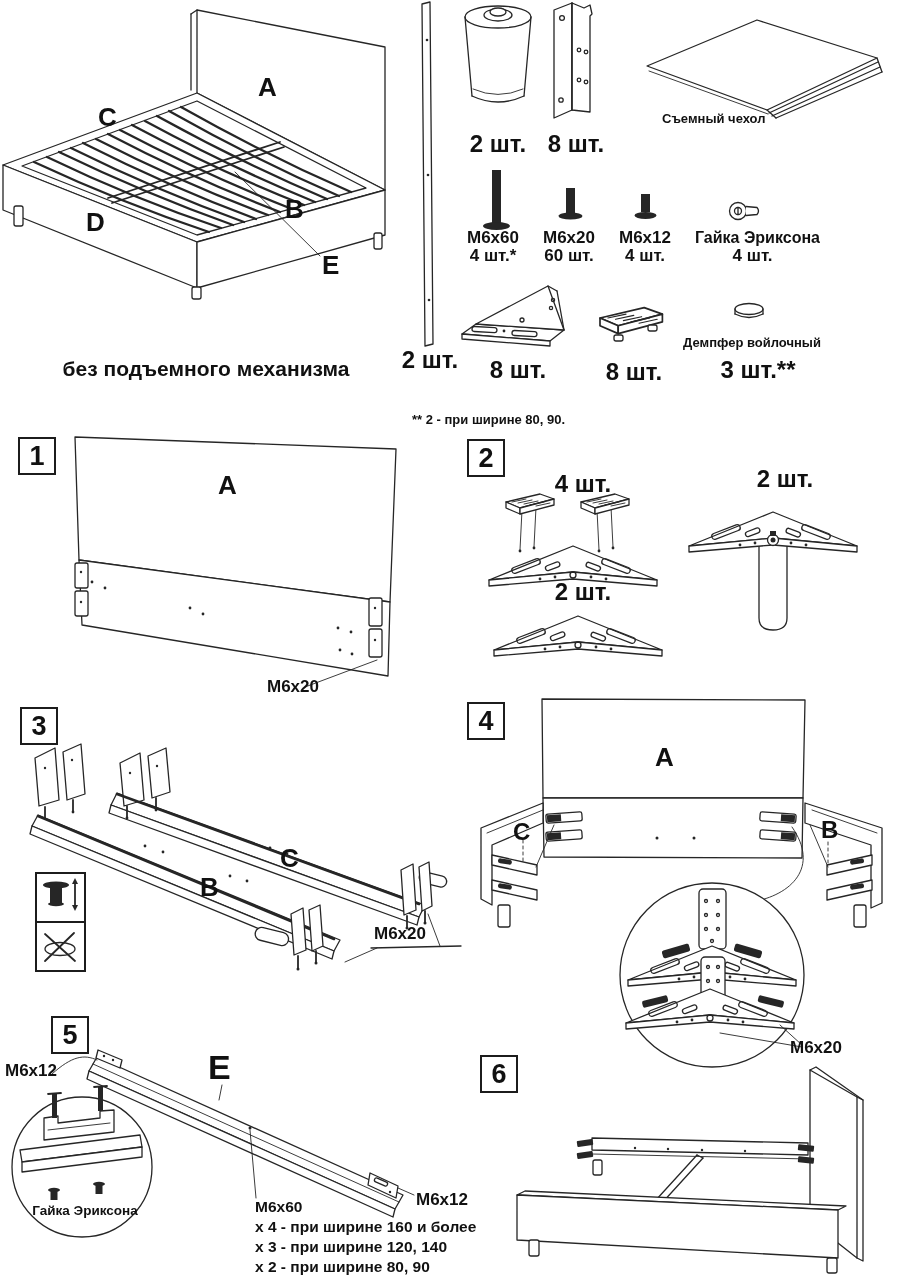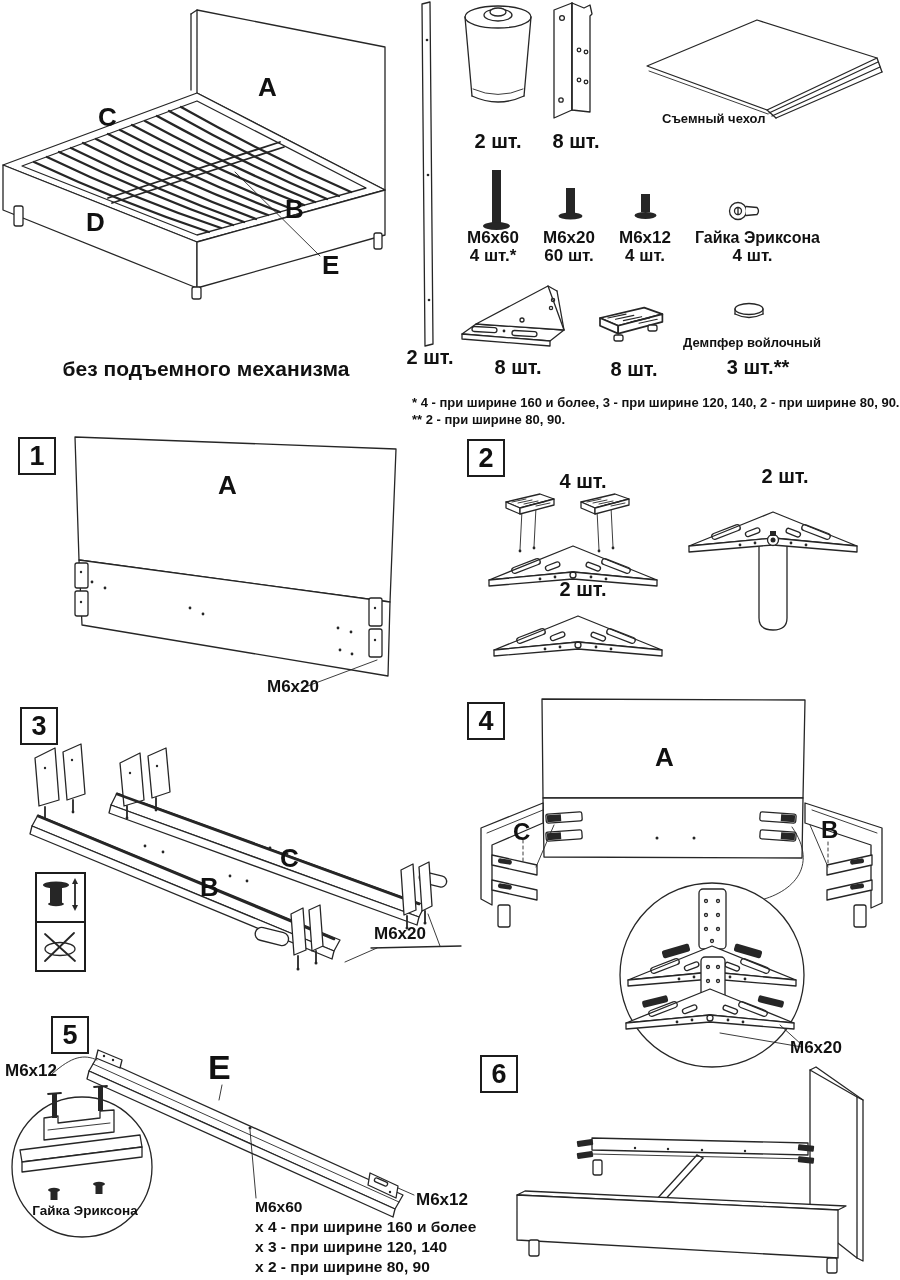--- a/index.html
+++ b/index.html
@@ -12,21 +12,21 @@
   svg .thin{stroke-width:0.9;}
   svg .med{stroke-width:1.8;}
   svg .thick{stroke-width:2.6;}
   svg .slat{stroke-width:2.3;}
   svg .dash{stroke-dasharray:3 3;stroke-width:0.9;}
   .lbl{position:absolute;font-weight:bold;white-space:nowrap;color:#111;}
   .ctr{text-align:center;}
   .letter{font-size:26px;}
   .letter-md{font-size:24px;}
   .letter-xl{font-size:34px;}
-  .qty{font-size:20px;}
+  .qty{font-size:24px;}
   .plabel{font-size:16px;}
   .mlab{font-size:17px;}
   .foot{font-size:13px;}
   .note{font-size:15.5px;}
   .nut-lbl{font-size:13.5px;}
   .badge{position:absolute;width:34px;height:34px;border:2px solid #1c1c1c;background:#fff;
          font-size:27px;font-weight:bold;text-align:center;line-height:34px;}
   .insetbox{position:absolute;border:2px solid #1c1c1c;background:#fff;}
   .insetbox .cell{width:100%;height:47px;position:relative;}
   .insetbox .cell + .cell{border-top:2px solid #1c1c1c;}
@@ -197,21 +197,20 @@
 
   <svg width="42" height="26" style="left:728px;top:300" viewBox="0 0 42 26">
     <ellipse class="f" cx="21" cy="9" rx="14" ry="5.5"></ellipse>
     <line x1="7" y1="9" x2="7" y2="14"></line>
     <line x1="35" y1="9" x2="35" y2="14"></line>
     <path d="M7,14 Q21,21 35,14"></path>
   </svg>
   <div class="lbl ctr" style="left:682px;top:335px;width:140px;font-size:13px">Демпфер войлочный</div>
   <div class="lbl qty ctr" style="left:708px;top:356px;width:100px">3 шт.**</div>
 
-  <div class="lbl foot" style="left:412px;top:395px">* 4 - при ширине 160 и более, 3 - при ширине 120, 140, 2 - при ширине 80, 90.</div>
   <div class="lbl foot" style="left:412px;top:412px">** 2 - при ширине 80, 90.</div>
 
   <div class="badge" style="left:18px;top:437px">1</div>
   <svg width="350" height="262" style="left:55px;top:432" viewBox="0 0 350 262">
     <polygon class="f" points="20,5 341,17 335,170 24,128"></polygon>
     <polygon class="f" points="24,128 335,170 333,244 27,193"></polygon>
     <rect class="f" x="20" y="131" width="13" height="25" rx="2"></rect>
     <rect class="f" x="20" y="159" width="13" height="25" rx="2"></rect>
     <circle cx="26" cy="140" r="1.2" class="k"></circle>
     <circle cx="26" cy="170" r="1.2" class="k"></circle>

